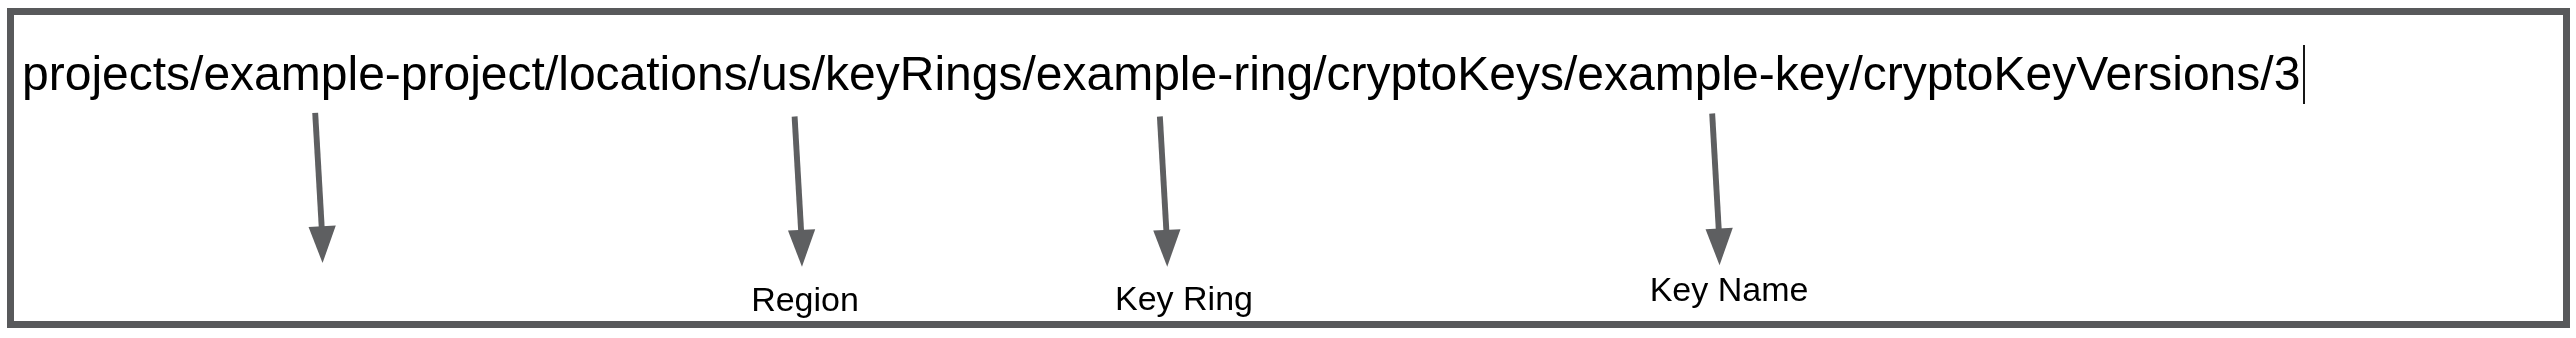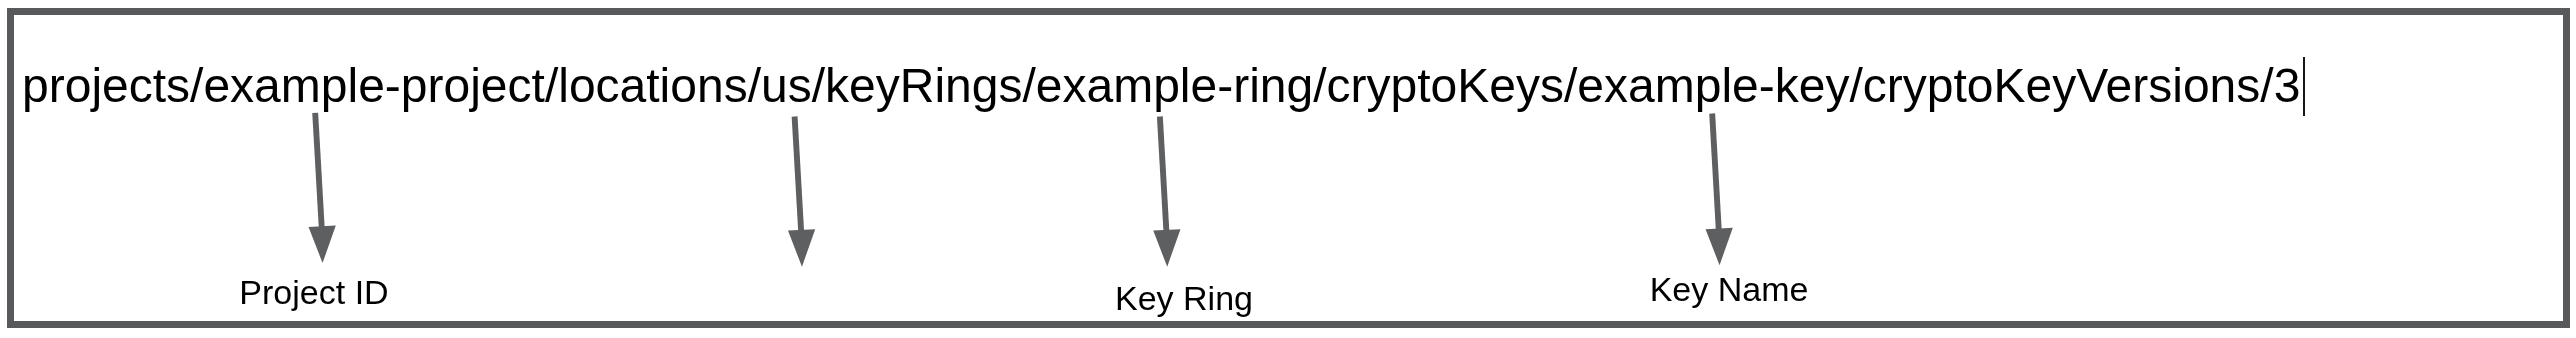--- a/index.html
+++ b/index.html
@@ -30,21 +30,20 @@
   }
   
   .path-row {
     position: absolute;
     left: 22px;
     top: 41px;
     height: 66px;
     display: flex;
     align-items: center;
     white-space: nowrap;
-    margin-top: 12px;
   }
   .path-text {
     font-size: 48px;
     line-height: 66px;
     color: #000000;
     letter-spacing: 0px;
   }
   .caret {
     display: inline-block;
     width: 2.2px;
@@ -99,21 +98,21 @@
     <g>
       <path d="M1575 158 L1584 316" stroke="#5e5f61" stroke-width="8" fill="none"></path>
       <polygon points="1566,313 1603,311 1585,362" fill="#5e5f61"></polygon>
     </g>
     <g>
       <path d="M2325 154 L2334 313" stroke="#5e5f61" stroke-width="8" fill="none"></path>
       <polygon points="2316,311 2353,309 2335,360" fill="#5e5f61"></polygon>
     </g>
   </svg>
 
-  <div class="ann-label ann-project">Project ID</div>
 
+  <div class="ann-label ann-region">Region</div>
 
   <div class="ann-label ann-keyname">Key Name</div>
 
   <div class="ann-label ann-keyring">Key Ring</div>
 
 </div>
 
 
 </body></html>

